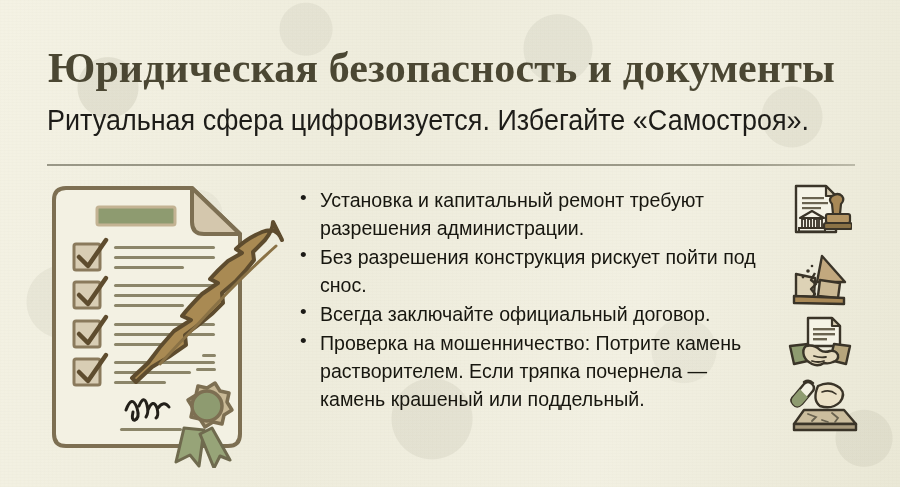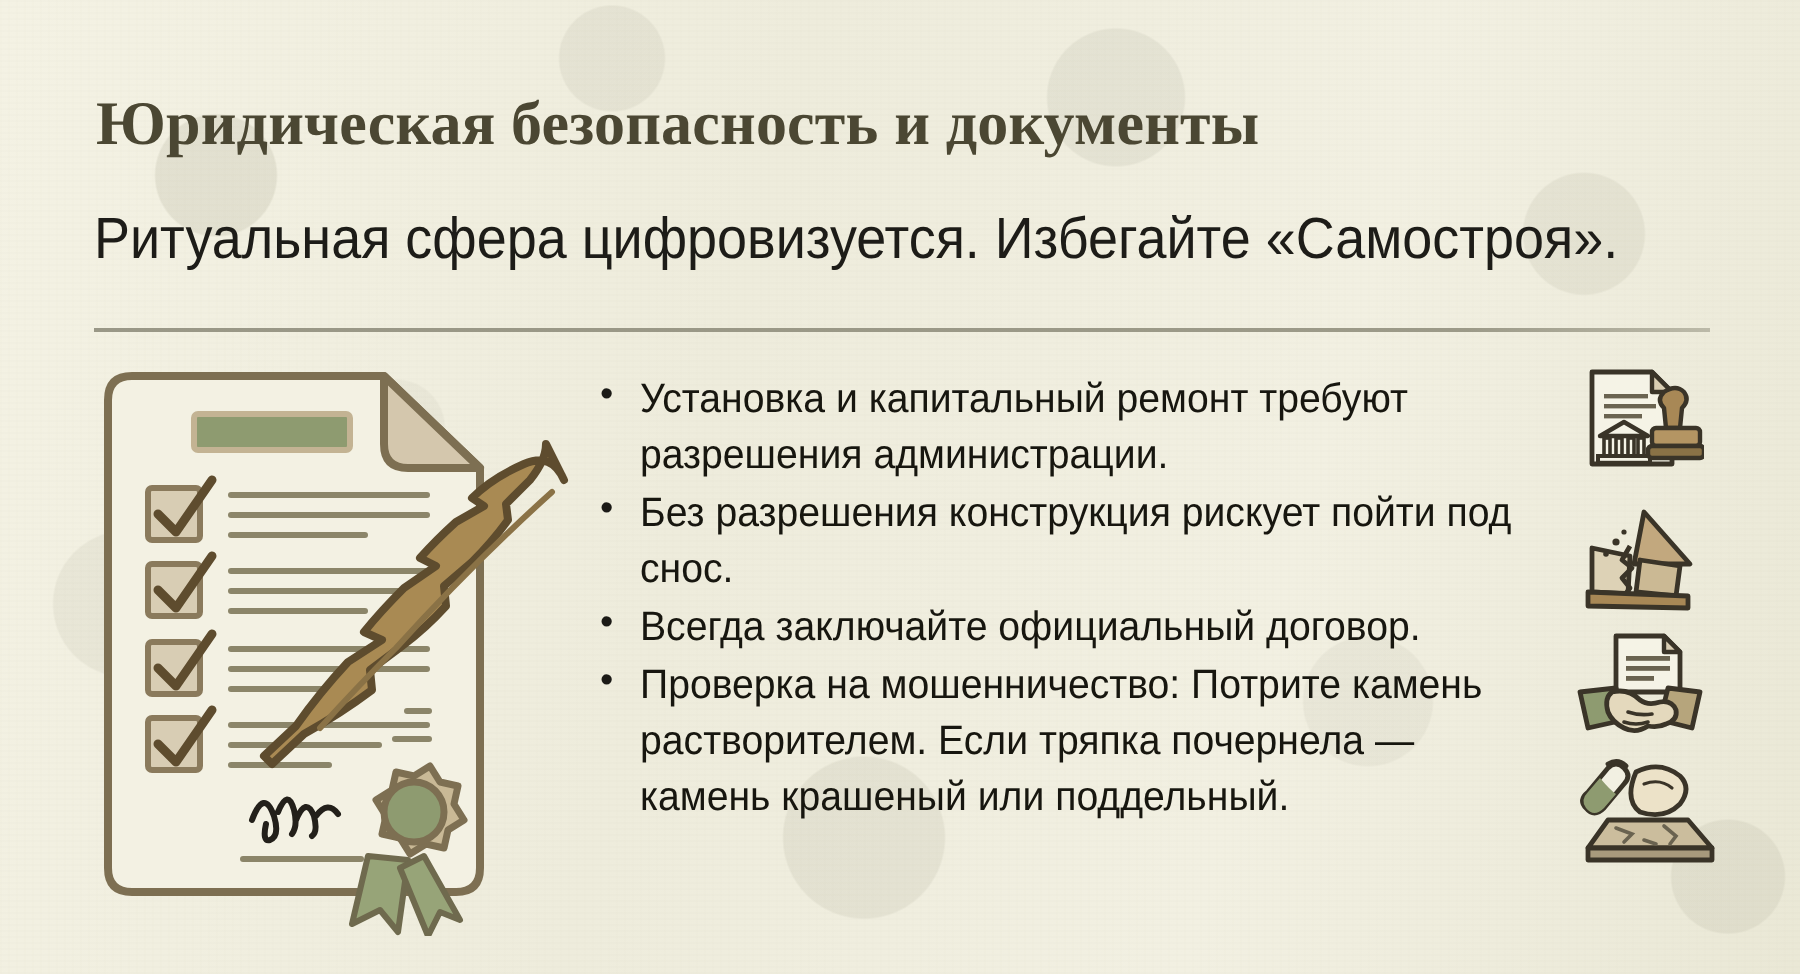--- a/index.html
+++ b/index.html
@@ -51,21 +51,21 @@
       repeating-linear-gradient(90deg,  rgba(140,136,110,0.045) 0 1px, rgba(0,0,0,0) 1px 4px);
   }
 
   
   .title {
     position: absolute;
     left: 48px;
     top: 44px;
     font-family: "Liberation Serif", "DejaVu Serif", serif;
     font-weight: bold;
-    font-size: 31px;
+    font-size: 42px;
     letter-spacing: 0.1px;
     color: #4b4733;
     white-space: nowrap;
   }
   .subtitle {
     position: absolute;
     left: 47px;
     top: 104px;
     font-family: "Liberation Sans", sans-serif;
     font-weight: 400;

